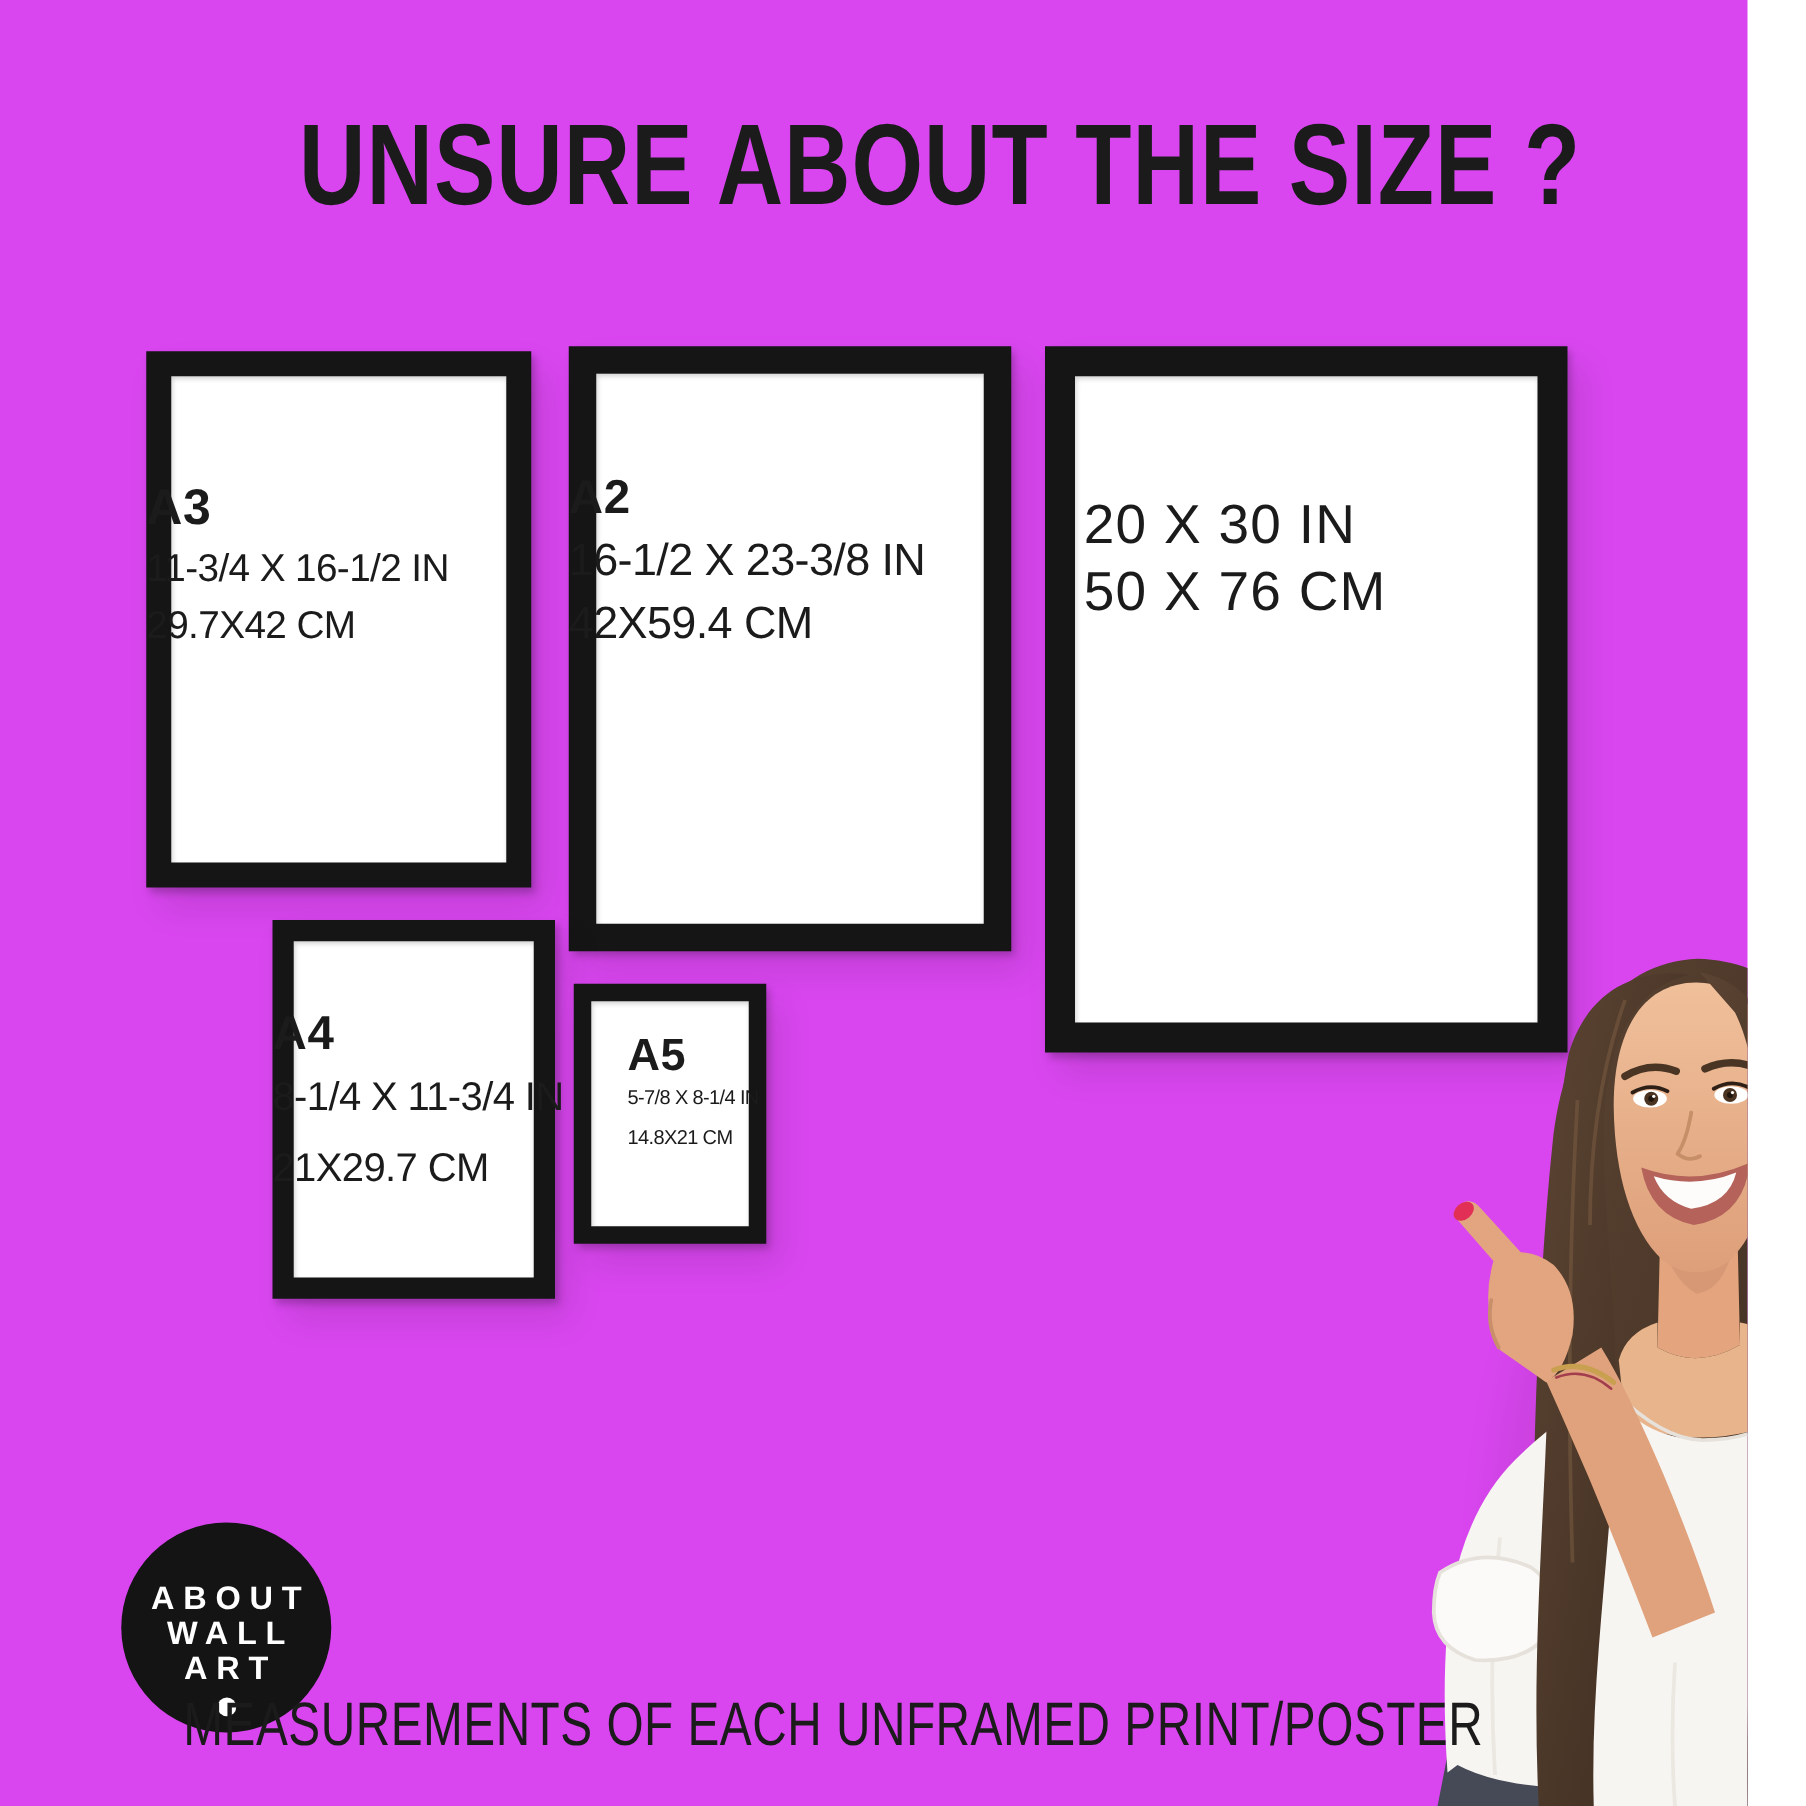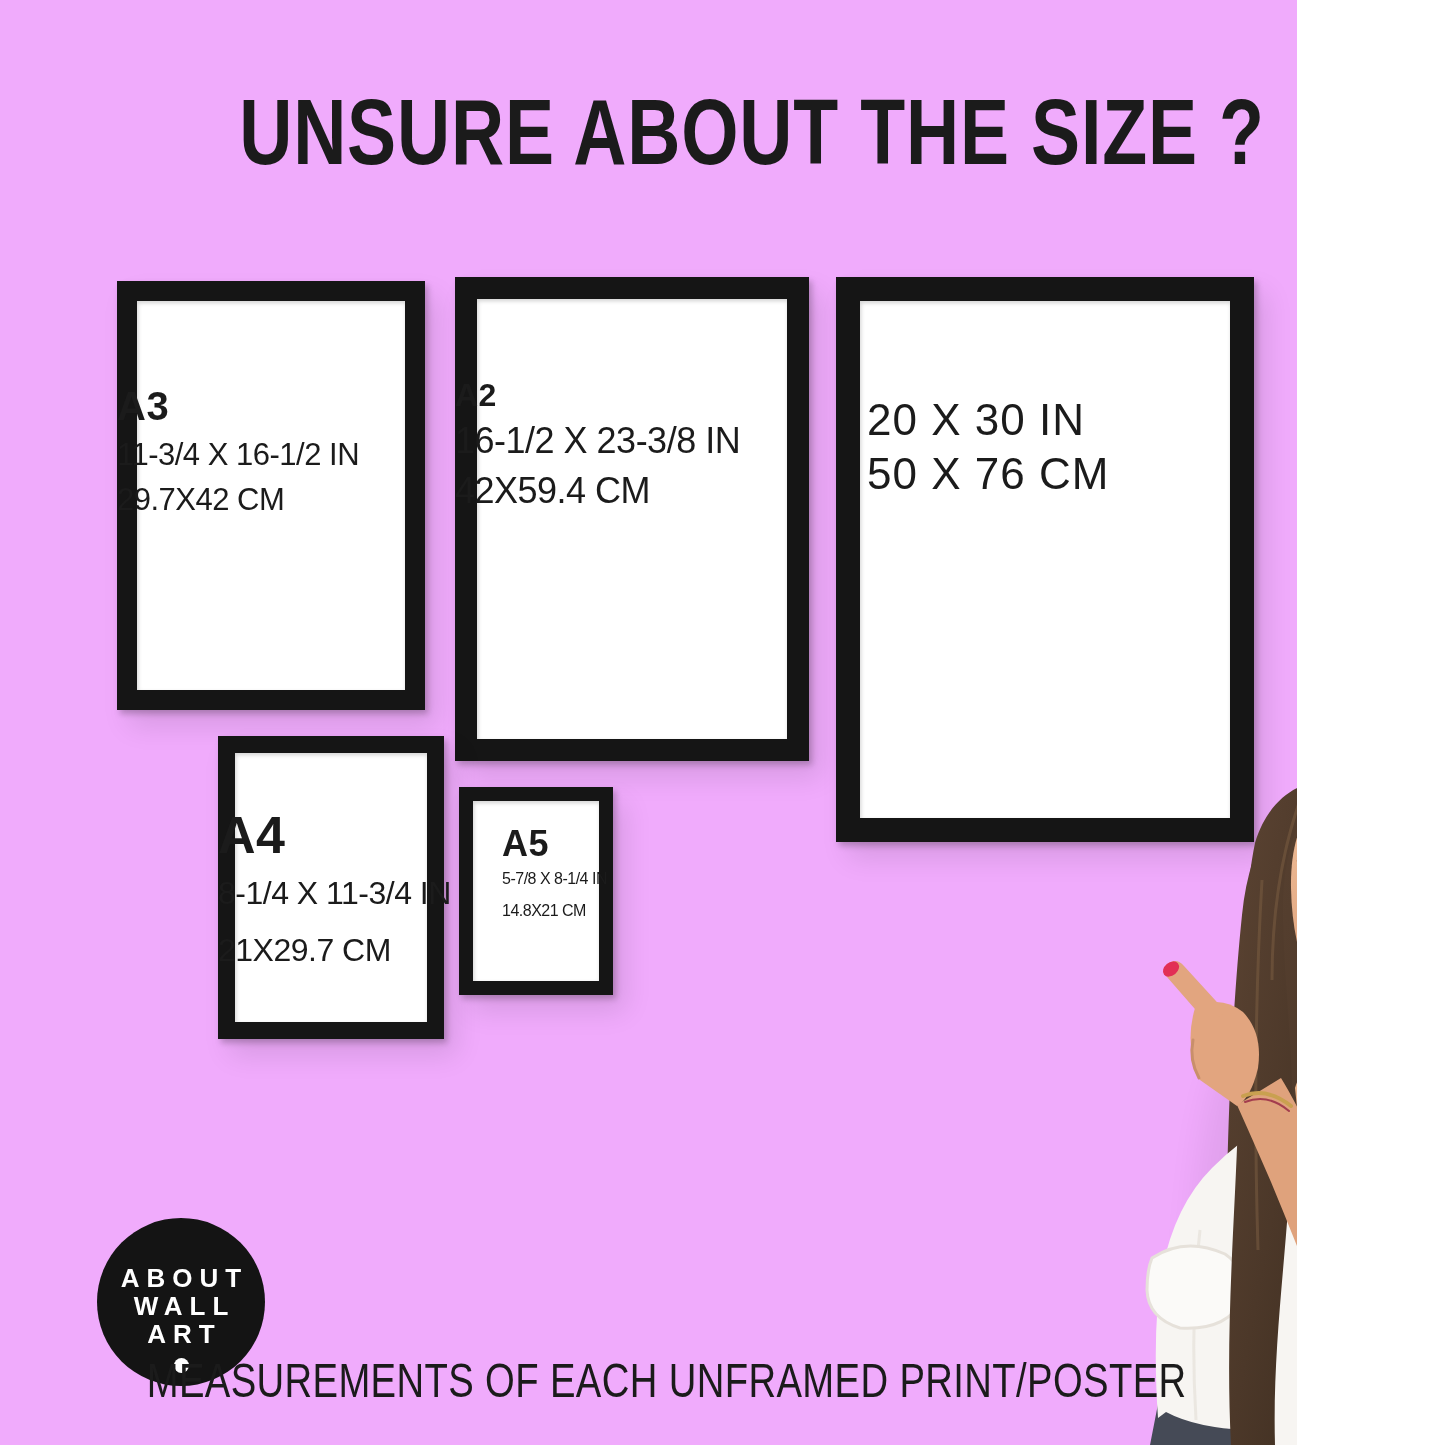--- a/index.html
+++ b/index.html
@@ -3,23 +3,23 @@
 <meta charset="utf-8">
 <style>
   html, body {
     margin: 0;
     padding: 0;
     background: #ffffff;
     font-family: "Liberation Sans", sans-serif;
   }
   .canvas {
     position: relative;
-    width: 1297px;
+    width: 1398px;
     height: 1445px;
-    background: #f0abfc;
+    background: #d946ef;
     overflow: hidden;
   }
 
   
   .title {
     position: absolute;
     top: 86px;
     left: 0;
     width: 1445px;
     text-align: center;
@@ -68,34 +68,34 @@
   .frame-a3 { left: 117px; top: 281px; width: 308px; height: 429px; }
   .frame-a3 .frame-inner { left: 20px; top: 20px; right: 20px; bottom: 20px; }
   .frame-a3 .frame-text { top: 102px; }
   .frame-a3 .size-label { font-size: 40px; line-height: 1.15; margin-bottom: 4px; }
   .frame-a3 .size-line  { font-size: 31px; line-height: 1.45; }
 
   
   .frame-a2 { left: 455px; top: 277px; width: 354px; height: 484px; }
   .frame-a2 .frame-inner { left: 22px; top: 22px; right: 22px; bottom: 22px; }
   .frame-a2 .frame-text { top: 100px; }
-  .frame-a2 .size-label { font-size: 32px; line-height: 1.15; margin-bottom: 2px; }
+  .frame-a2 .size-label { font-size: 38px; line-height: 1.15; margin-bottom: 2px; }
   .frame-a2 .size-line  { font-size: 36px; line-height: 1.4; }
 
   
   .frame-20x30 { left: 836px; top: 277px; width: 418px; height: 565px; }
   .frame-20x30 .frame-inner { left: 24px; top: 24px; right: 24px; bottom: 24px; }
   .frame-20x30 .frame-text { top: 116px; padding-left: 31px; }
   .frame-20x30 .size-line { font-size: 44px; line-height: 1.22; letter-spacing: 1px; }
 
   
   .frame-a4 { left: 218px; top: 736px; width: 226px; height: 303px; }
   .frame-a4 .frame-inner { left: 17px; top: 17px; right: 17px; bottom: 17px; }
   .frame-a4 .frame-text { top: 70px; }
-  .frame-a4 .size-label { font-size: 52px; line-height: 1.15; margin-bottom: 6px; }
+  .frame-a4 .size-label { font-size: 38px; line-height: 1.15; margin-bottom: 6px; }
   .frame-a4 .size-line  { font-size: 32px; line-height: 1.35; }
   .frame-a4 .size-cm    { margin-top: 14px; }
 
   
   .frame-a5 { left: 459px; top: 787px; width: 154px; height: 208px; }
   .frame-a5 .frame-inner { left: 14px; top: 14px; right: 14px; bottom: 14px; }
   .frame-a5 .frame-text { top: 36px; padding-left: 43px; }
   .frame-a5 .size-label { font-size: 36px; line-height: 1.15; margin-bottom: 4px; }
   .frame-a5 .size-line  { font-size: 16px; line-height: 1.35; }
   .frame-a5 .size-cm    { margin-top: 10px; }

